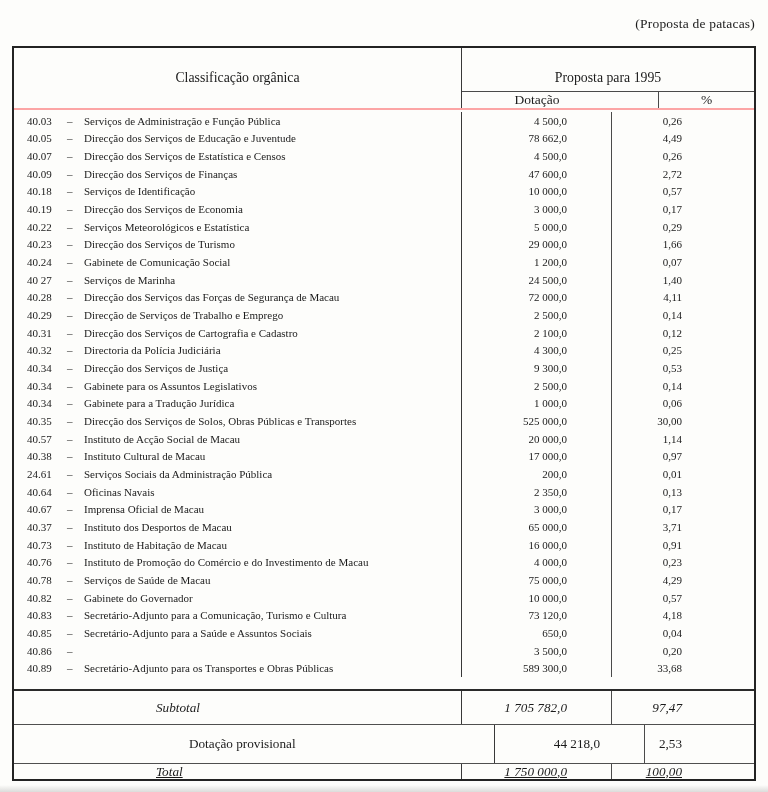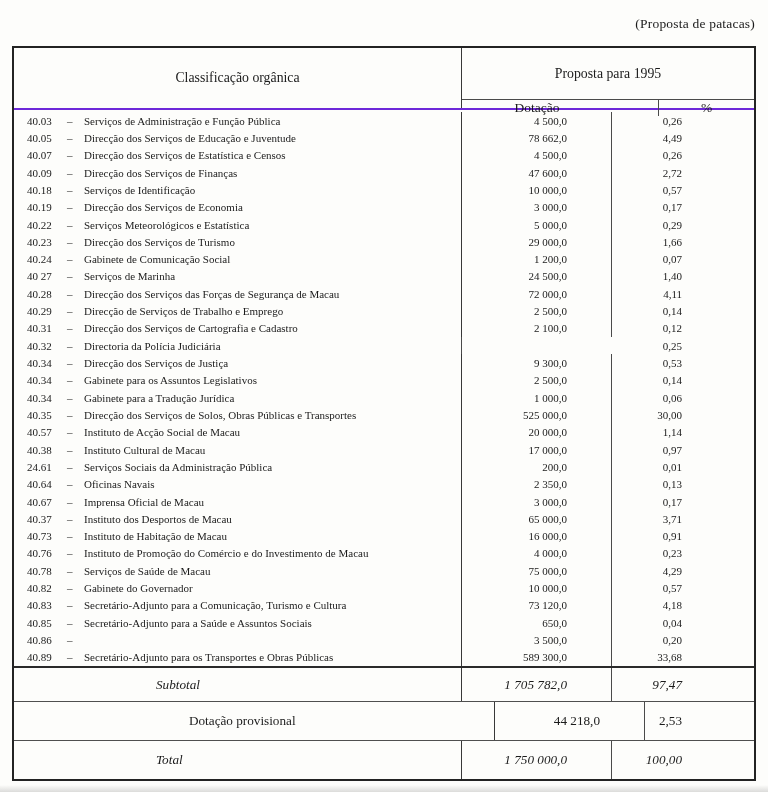--- a/index.html
+++ b/index.html
@@ -16,52 +16,53 @@
     font-size:13.5px; letter-spacing:0.2px;
   }
   .tbl {
     position:absolute; left:12px; top:46px;
     width:744px; height:735px;
     border:2px solid #232323;
     box-sizing:border-box;
     display:flex; flex-direction:column;
   }
   
-  .hdr { height:62px; display:flex; border-bottom:2px solid #6d28d9; box-sizing:border-box; flex-shrink:0; }
+  .hdr { height:62px; display:flex; border-bottom:2px solid #fca5a5; box-sizing:border-box; flex-shrink:0; }
   .hdr-left {
     width:447px; box-sizing:border-box; flex-shrink:0;
     display:flex; align-items:center; justify-content:center;
     font-size:13.8px;
   }
   .hdr-right { flex:1; display:flex; flex-direction:column; border-left:1.5px solid #383838; box-sizing:border-box; }
   .hdr-title {
-    height:52px; flex-shrink:0;
+    height:28px; flex-shrink:0;
     display:flex; align-items:center; justify-content:center;
     border-bottom:1px solid #4a4a4a; box-sizing:border-box;
     font-size:13.8px;
+    margin-top:16px;
   }
   .hdr-sub { flex:1; display:flex;gap:46px; }
   .hdr-dotacao { width:150px; box-sizing:border-box; flex-shrink:0; display:flex; align-items:center; justify-content:center; font-size:13.5px; }
   .hdr-pct { flex:1; border-left:1px solid #4a4a4a; box-sizing:border-box; display:flex; align-items:center; justify-content:center; font-size:13.5px; }
   
   .tbody { flex:1; display:flex; flex-direction:column; padding-top:2px; }
   .row { flex:1; display:flex; font-size:11px; }
   .c1 { width:447px; box-sizing:border-box; flex-shrink:0; display:flex; align-items:center; padding-left:13px; white-space:nowrap; overflow:hidden; }
   .code { width:40px; flex-shrink:0; }
   .dash { width:17px; flex-shrink:0; }
   .c2 { width:150px; box-sizing:border-box; flex-shrink:0; border-left:1.5px solid #383838;
         display:flex; align-items:center; justify-content:flex-end; padding-right:44px; }
   .c3 { flex:1; box-sizing:border-box; border-left:1px solid #4a4a4a;
         display:flex; align-items:center; justify-content:flex-end; padding-right:72px; }
   
   .summary { flex-shrink:0; display:flex; flex-direction:column; }
   .srow { display:flex; border-top:1px solid #4f4f4f; box-sizing:border-box; font-size:13.2px; }
-  .srow:first-child { border-top:2px solid #2a2a2a; height:35px; }
+  .srow:first-child { border-top:2px solid #2a2a2a; height:35px;margin-top:12px; }
   .srow:nth-child(2) { height:39px;padding-left:33px; }
-  .srow:nth-child(3) { height:39px; }
+  .srow:nth-child(3) { height:16px;text-decoration:underline; }
   .srow .c1 { padding-left:142px; }
   .srow.italic { font-style:italic; }
   
   .scan-smudge {
     position:absolute; left:0; bottom:0; width:100%; height:7px;
     background:linear-gradient(to bottom, rgba(0,0,0,0), rgba(120,120,120,0.25));
   }
 </style>
 </head>
 <body>
@@ -210,20 +211,21 @@
     <div class="c2">2 100,0</div>
     <div class="c3">0,12</div>
   </div>
 
   <div class="row">
     <div class="c1">
       <span class="code">40.32</span>
       <span class="dash">–</span>
       <span class="name">Directoria da Polícia Judiciária</span>
     </div>
+    <div class="c2">4 300,0</div>
     <div class="c3">0,25</div>
   </div>
 
   <div class="row">
     <div class="c1">
       <span class="code">40.34</span>
       <span class="dash">–</span>
       <span class="name">Direcção dos Serviços de Justiça</span>
     </div>
     <div class="c2">9 300,0</div>

